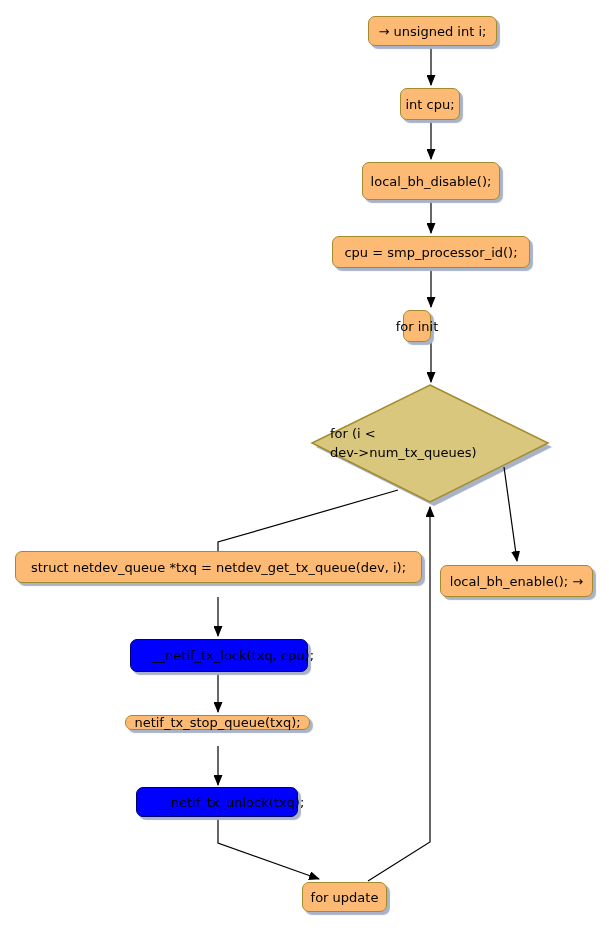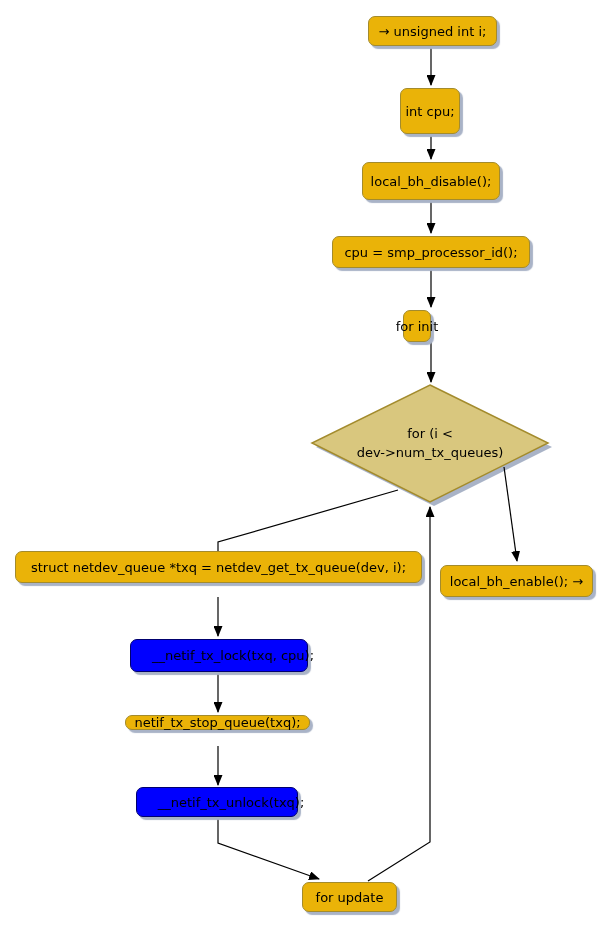--- a/index.html
+++ b/index.html
@@ -12,21 +12,21 @@
     overflow: hidden;
   }
   #edge-layer {
     position: absolute;
     left: 0; top: 0;
     width: 609px; height: 931px;
   }
   .node {
     position: absolute;
     box-sizing: border-box;
-    background: #eab308;
+    background: #fdba74;
     border: 1.5px solid #a38b2d;
     border-radius: 7px;
     box-shadow: 3px 3px 1px #a9b3c7;
     color: #000000;
     font-size: 13px;
     line-height: 1;
     display: flex;
     align-items: center;
     justify-content: center;
     white-space: nowrap;
@@ -35,21 +35,21 @@
   .node.highlight {
     background: #0000ff;
     border-color: #00006e;
     padding-left: 28px;
   }
   .diamond-label {
     position: absolute;
     left: 330px;
     top: 424px;
     width: 200px;
-    text-align: center;
+    text-align: left;
     font-size: 13px;
     line-height: 19px;
     color: #000000;
     z-index: 2;
   }
   .diamond-label span { display: block; }
 </style>
 </head>
 <body>
 
@@ -76,38 +76,38 @@
       <line x1="218" y1="672" x2="218" y2="712" marker-end="url(#arrow)"></line>
       <line x1="218" y1="746" x2="218" y2="785" marker-end="url(#arrow)"></line>
       <polyline points="218,817 218,843 319,879" marker-end="url(#arrow)"></polyline>
       <polyline points="368,881 430,842 430,507" marker-end="url(#arrow)"></polyline>
       <line x1="504" y1="467" x2="517" y2="561" marker-end="url(#arrow)"></line>
     </g>
   </svg>
 
   <div class="node" style="left:368px; top:16px;  width:129px; height:30px">→ unsigned int i;</div>
 
-  <div class="node" style="left:400px; top:88px;  width:60px;  height:46px">int cpu;</div>
+  <div class="node" style="left:400px; top:88px;  width:60px;  height:32px">int cpu;</div>
 
   <div class="node" style="left:362px; top:162px; width:138px; height:38px">local_bh_disable();</div>
 
   <div class="node" style="left:332px; top:236px; width:198px; height:32px">cpu = smp_processor_id();</div>
 
   <div class="node" style="left:403px; top:310px; width:28px;  height:32px">for init</div>
 
   <div class="diamond-label">
     <span>for (i &lt;</span>
     <span>dev-&gt;num_tx_queues)</span>
   </div>
 
   <div class="node" style="left:15px;  top:551px; width:407px; height:32px">struct netdev_queue *txq = netdev_get_tx_queue(dev, i);</div>
 
   <div class="node highlight" style="left:130px; top:639px; width:178px; height:33px">__netif_tx_lock(txq, cpu);</div>
 
   <div class="node" style="left:125px; top:715px; width:185px; height:15px">netif_tx_stop_queue(txq);</div>
 
   <div class="node highlight" style="left:136px; top:787px; width:162px; height:30px">__netif_tx_unlock(txq);</div>
 
-  <div class="node" style="left:302px; top:882px; width:95px;  height:30px">for update</div>
+  <div class="node" style="left:302px; top:882px; width:85px;  height:30px">for update</div>
 
   <div class="node" style="left:440px; top:565px; width:153px; height:32px">local_bh_enable(); →</div>
 
 </div>
 
 </body></html>

